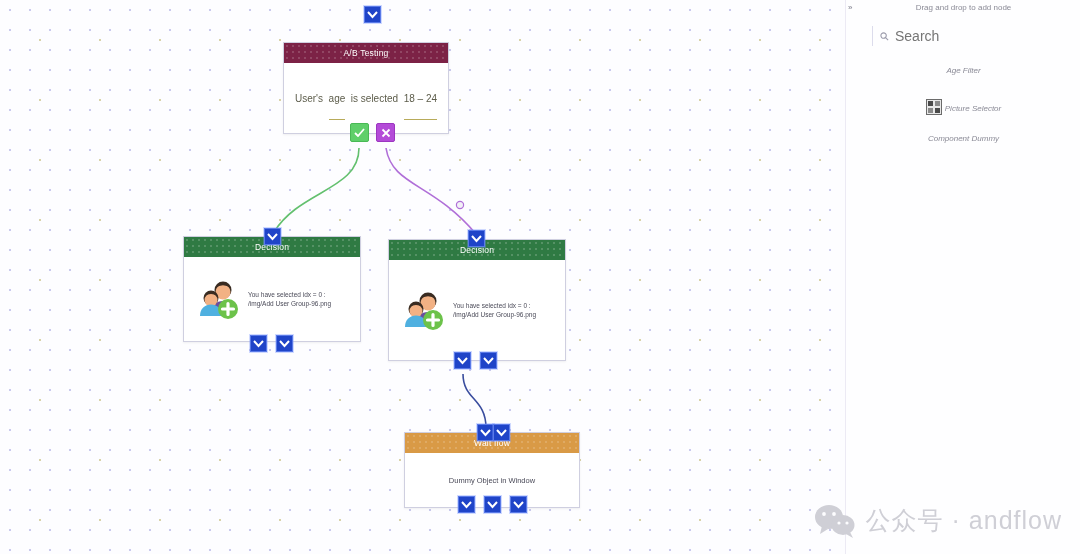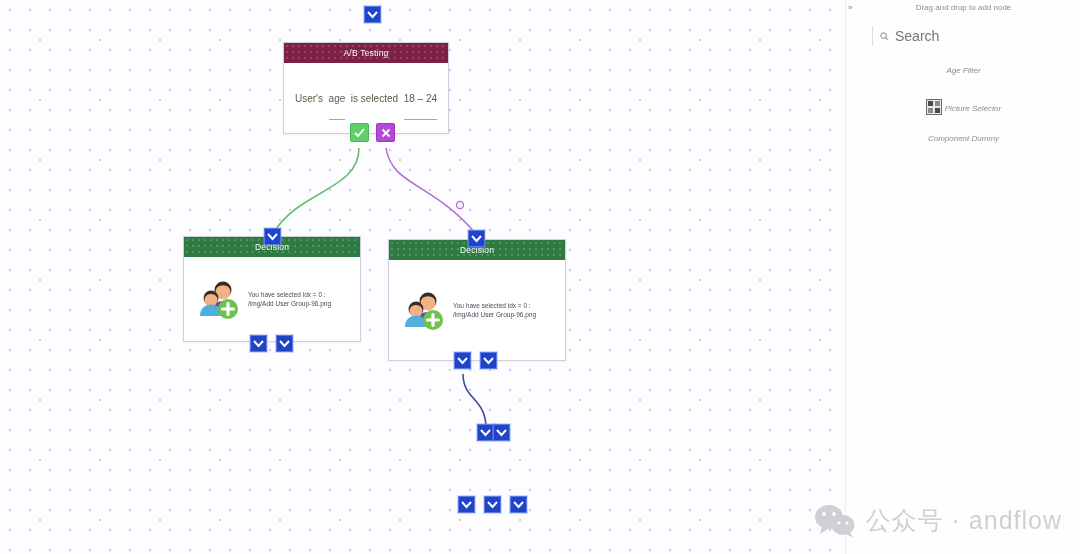--- a/index.html
+++ b/index.html
@@ -333,20 +333,26 @@
       <svg width="11" height="8" viewBox="0 0 11 8">
         <path d="M1 1 L5.5 6 L10 1" fill="none" stroke="#ffffff" stroke-width="2"></path>
       </svg>
     </div>
     <div class="handle" style="left:480px; top:352px;">
       <svg width="11" height="8" viewBox="0 0 11 8">
         <path d="M1 1 L5.5 6 L10 1" fill="none" stroke="#ffffff" stroke-width="2"></path>
       </svg>
     </div>
 
+    <div class="node" style="left:404px; top:432px; width:176px; height:76px;">
+      <div class="node-header hdr-wait">Wait flow</div>
+      <div class="node-body" style="height:54px;">
+        <span class="wait-text">Dummy Object in Window</span>
+      </div>
+    </div>
 
     <div class="handle" style="left:477px; top:424px;">
       <svg width="11" height="8" viewBox="0 0 11 8">
         <path d="M1 1 L5.5 6 L10 1" fill="none" stroke="#ffffff" stroke-width="2"></path>
       </svg>
     </div>
     <div class="handle" style="left:493px; top:424px;">
       <svg width="11" height="8" viewBox="0 0 11 8">
         <path d="M1 1 L5.5 6 L10 1" fill="none" stroke="#ffffff" stroke-width="2"></path>
       </svg>

